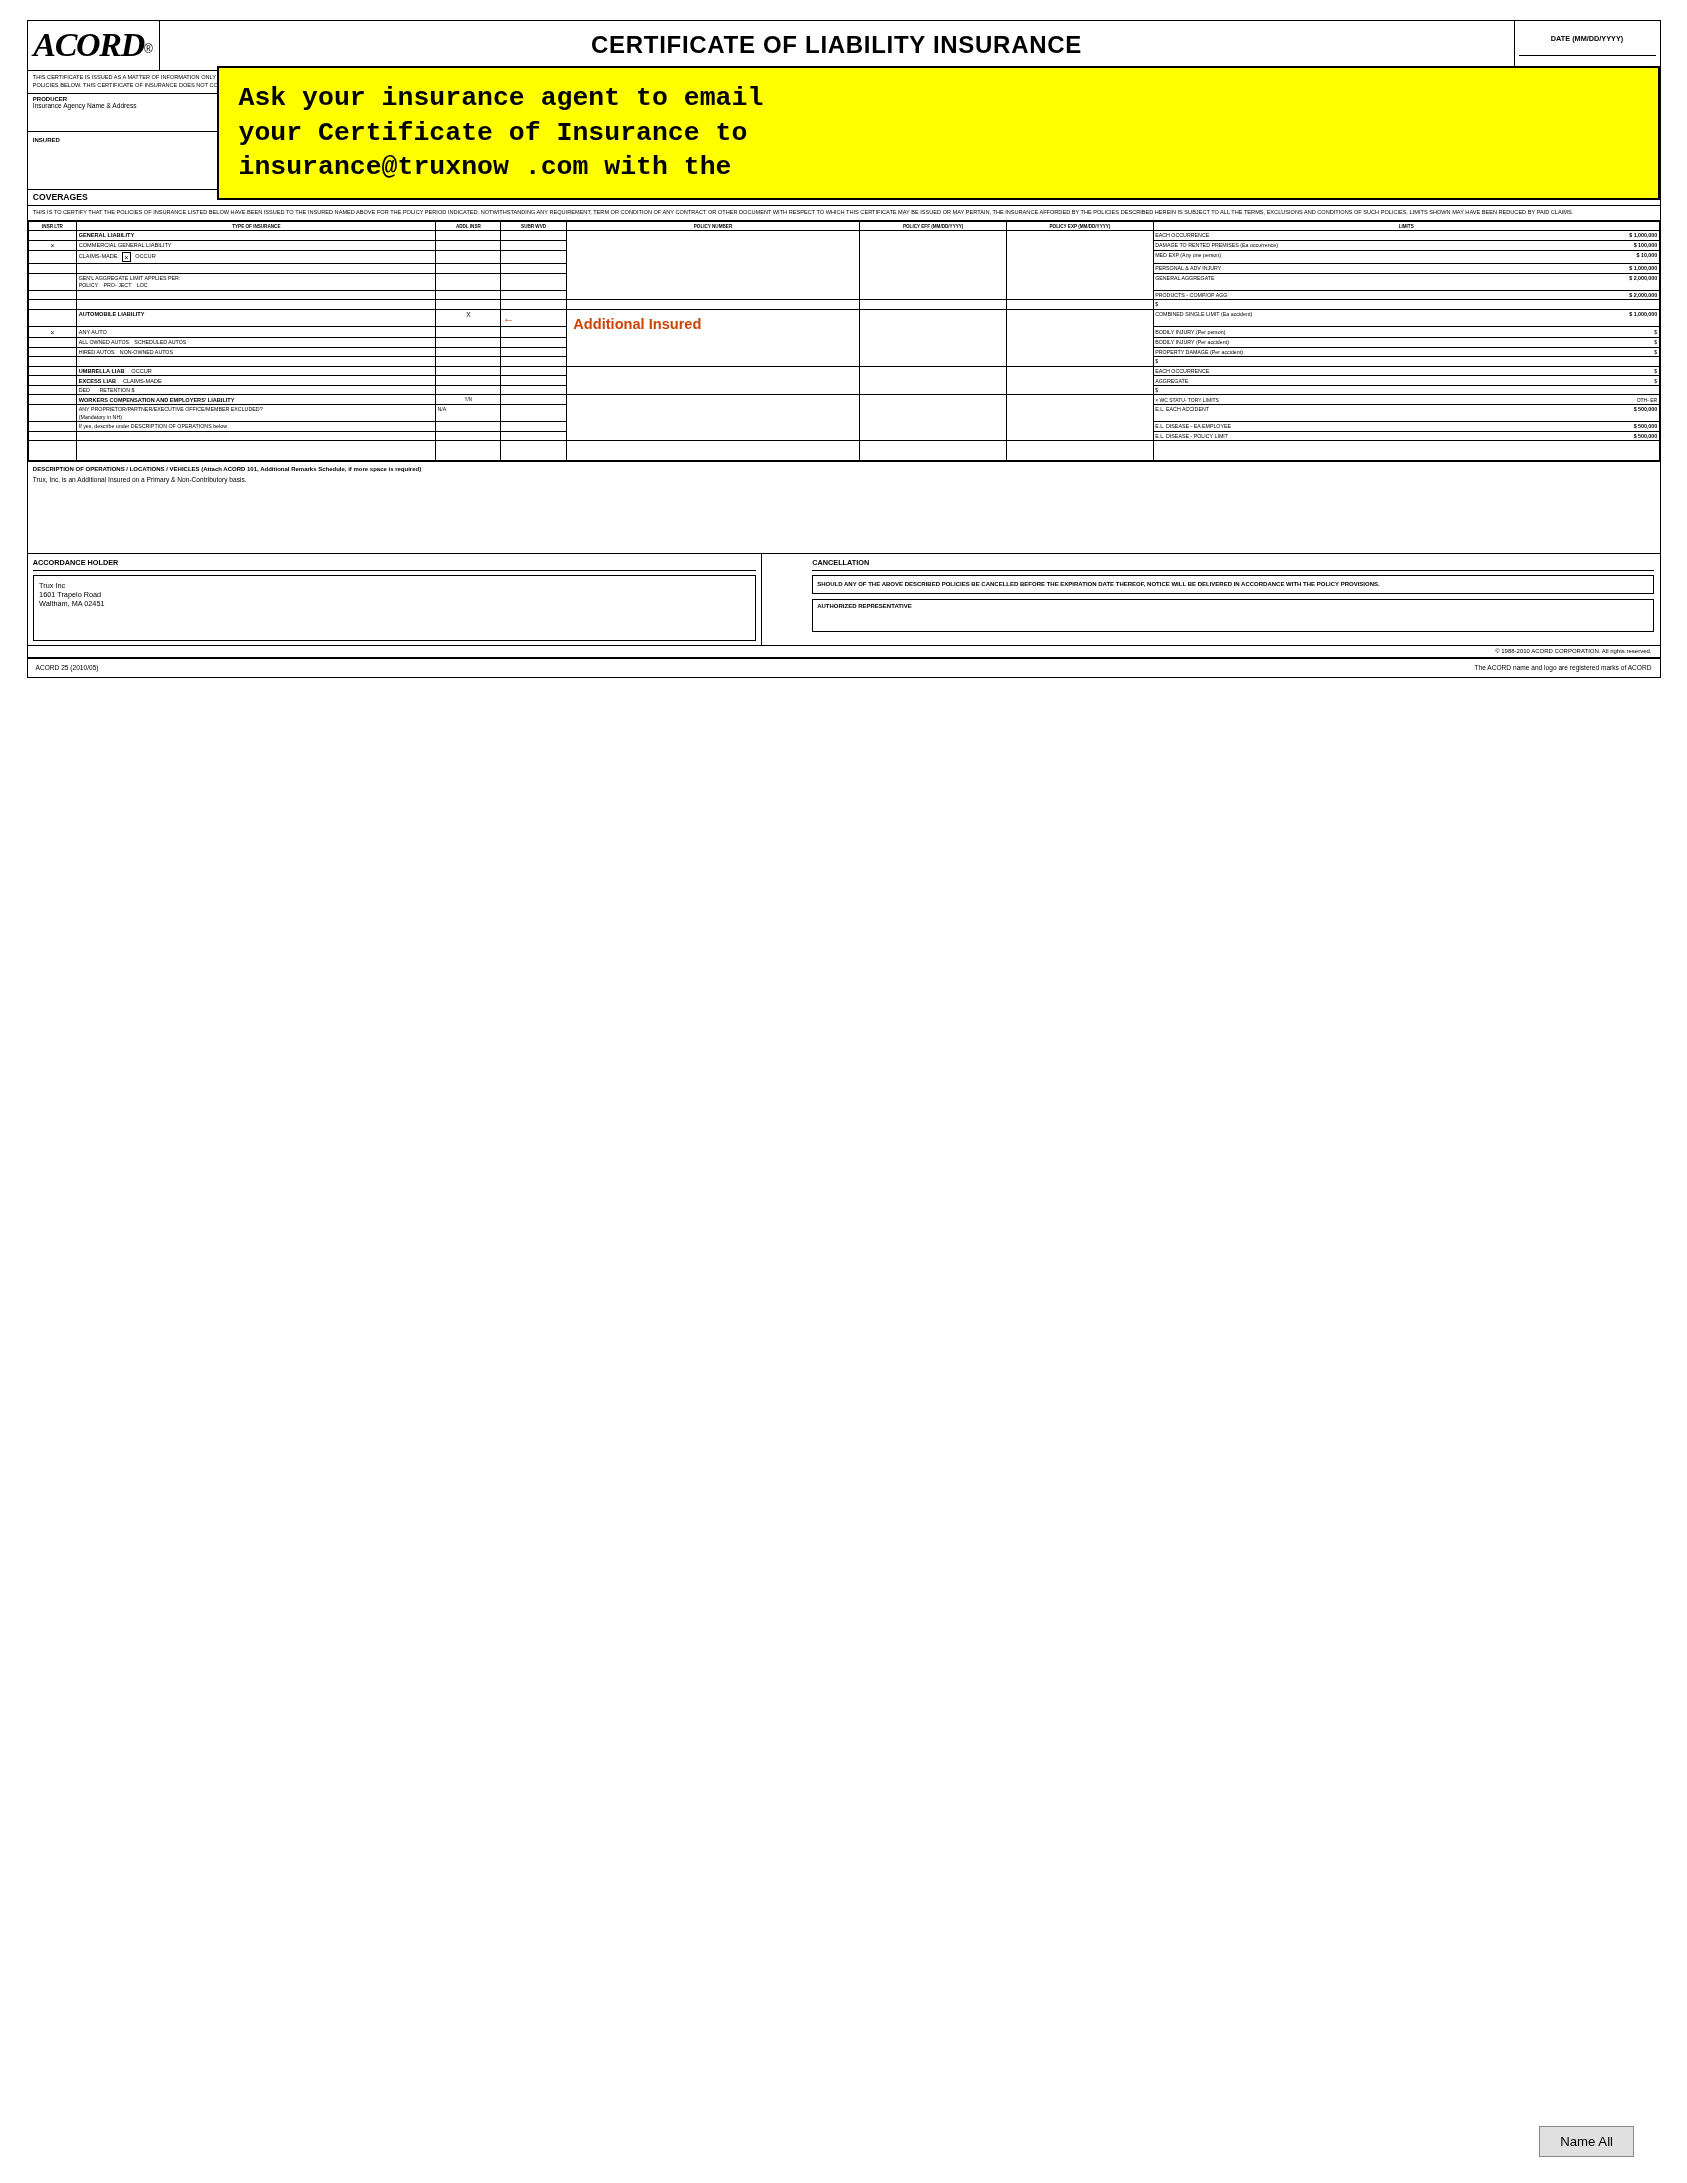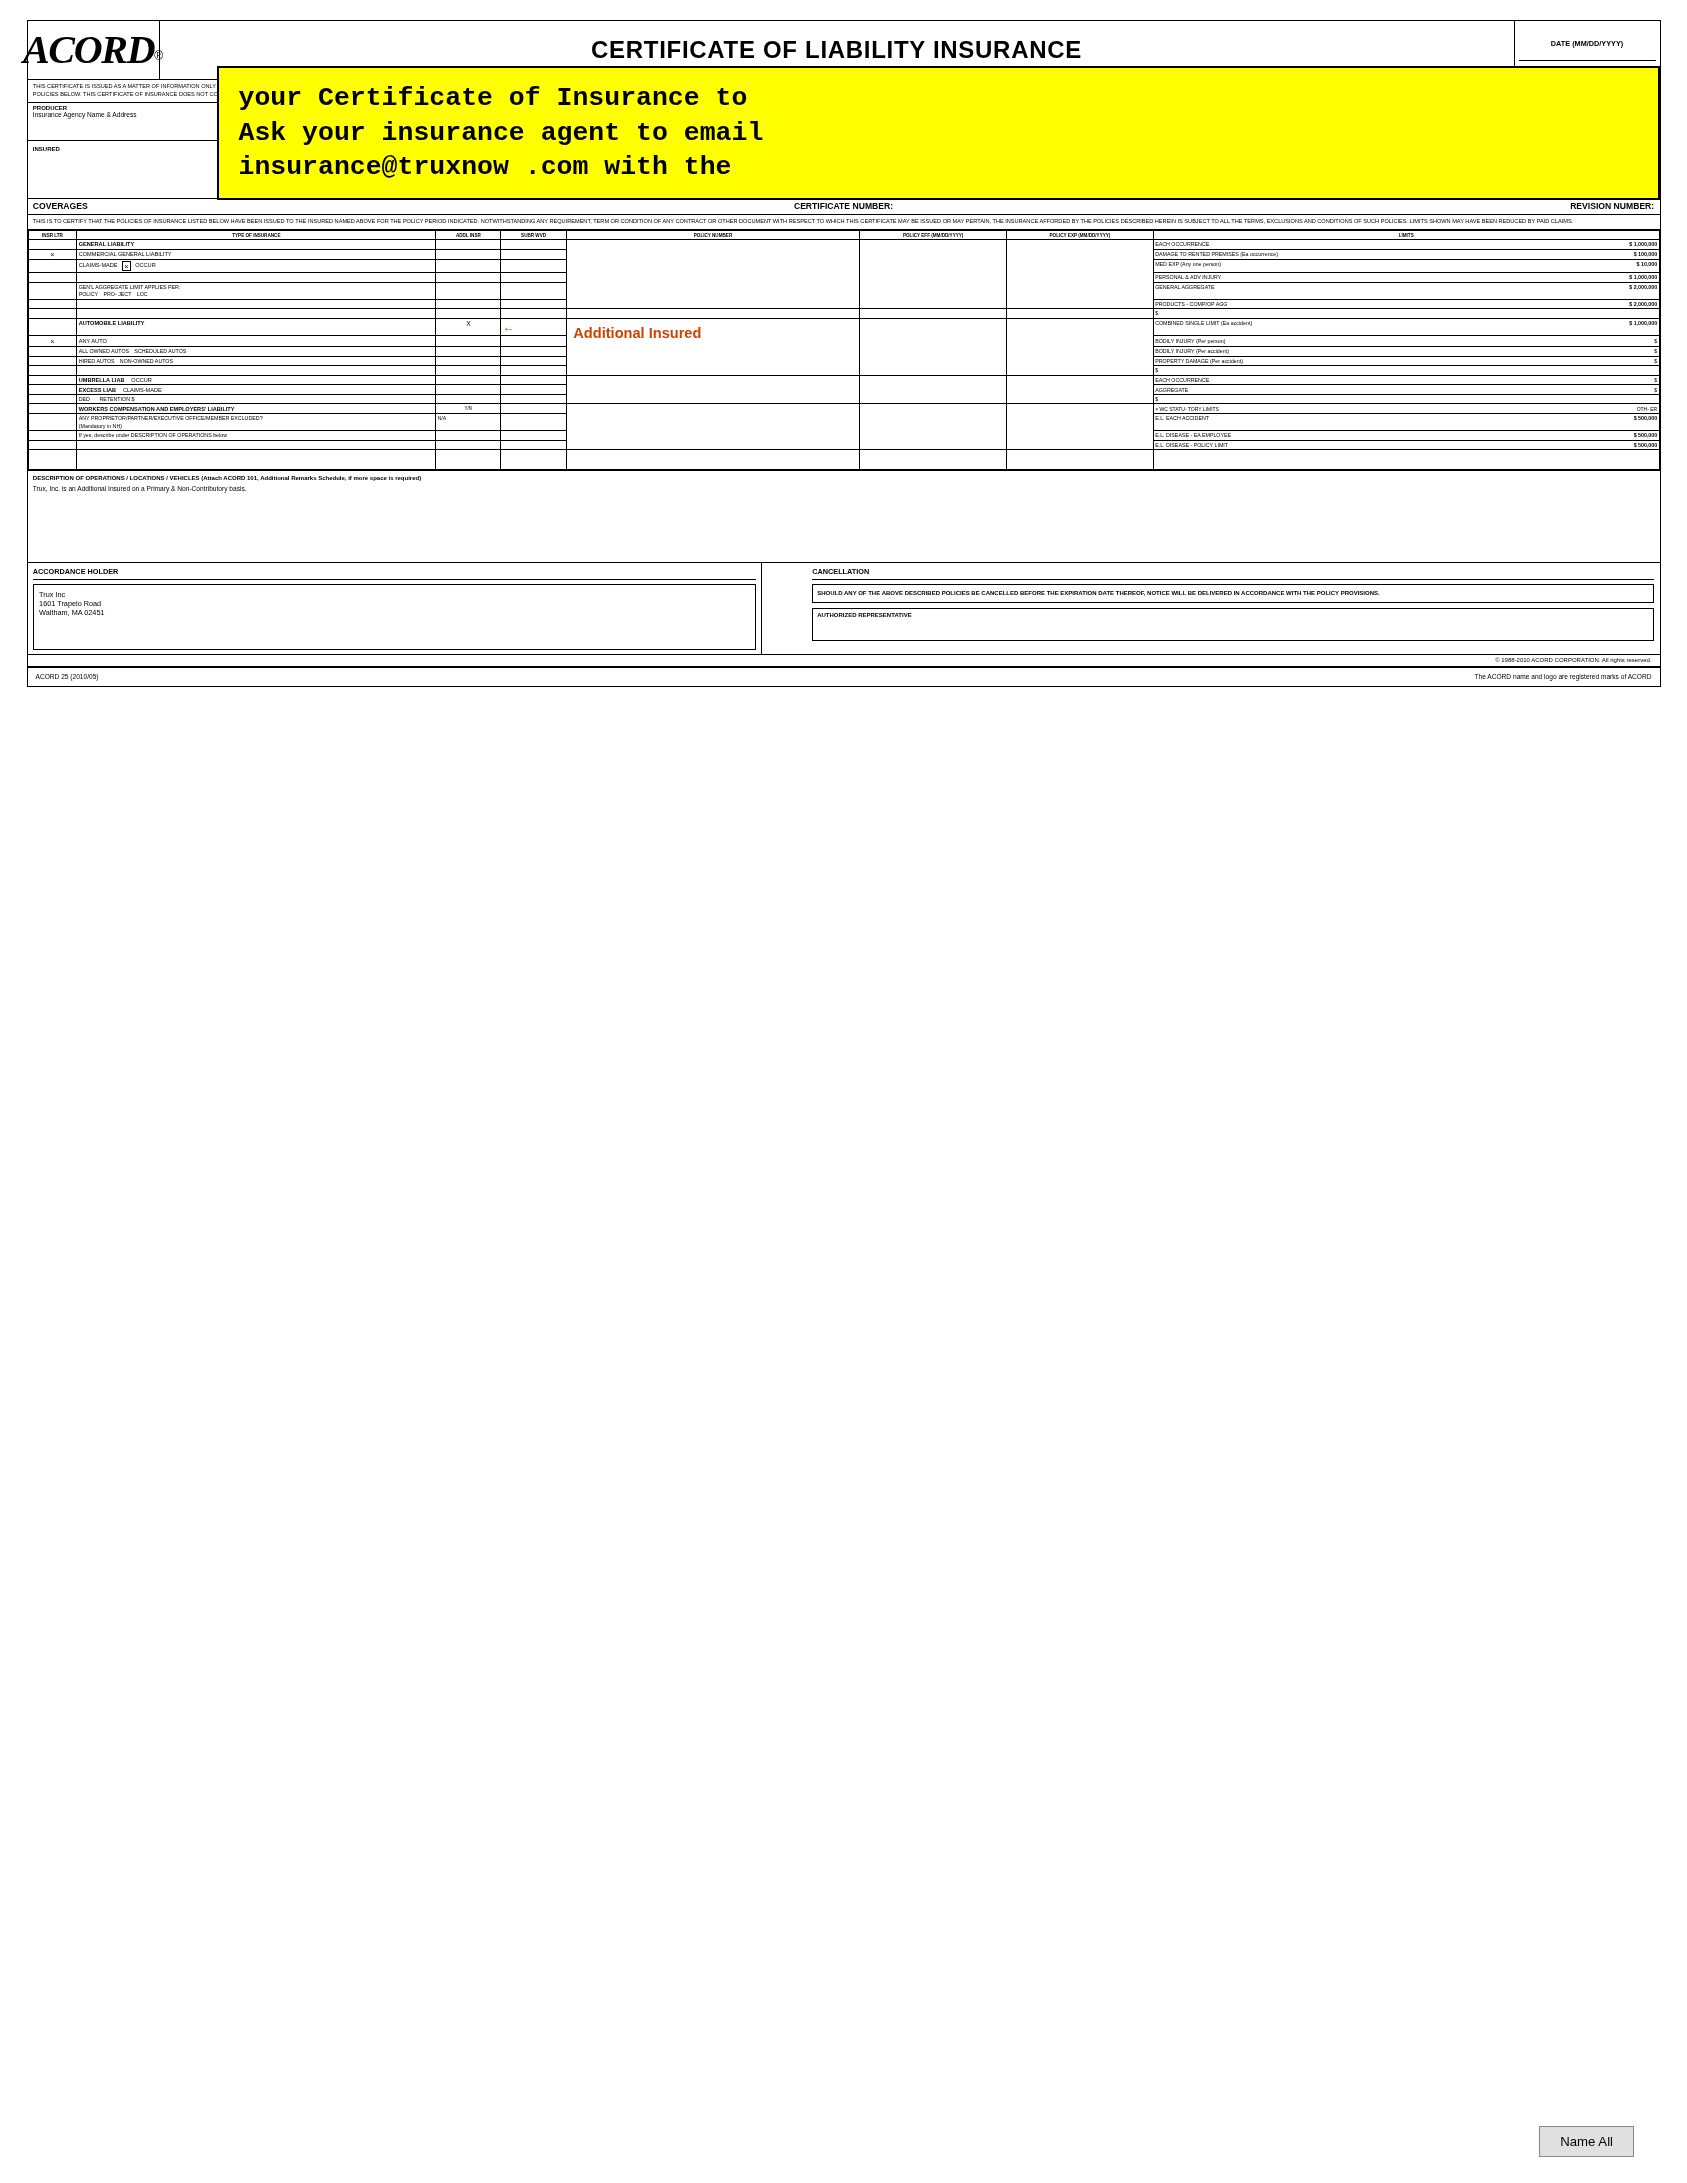--- a/index.html
+++ b/index.html
@@ -190,33 +190,33 @@
     }
   </style>
 </head>
 <body>
 
 <div class="page">
 
   <div class="header">
     <div class="header-logo">
       <div>
-        <span style="font-family:'Times New Roman',serif;font-size:40px;font-style:italic;font-weight:bold;letter-spacing:-1.3px;">ACORD</span><sup style="font-size:12px;font-style:normal;">®</sup>
+        <span style="font-family:'Times New Roman',serif;font-size:34px;font-style:italic;font-weight:bold;letter-spacing:-1.3px;">ACORD</span><sup style="font-size:12px;font-style:normal;">®</sup>
       </div>
     </div>
     <div class="header-title">CERTIFICATE OF LIABILITY INSURANCE</div>
     <div class="header-date">
       <div class="date-label">DATE (MM/DD/YYYY)</div>
       <div class="date-value"></div>
     </div>
   </div>
 
   <div class="yellow-overlay">
+    <div>Ask your insurance agent to email</div>
     <div>your Certificate of Insurance to</div>
-    <div>Ask your insurance agent to email</div>
     <div>insurance@truxnow .com with the</div>
   </div>
 
   <div style="display:flex;border-bottom:0.7px solid #000;">
     <div style="width:45%;border-right:0.7px solid #000;padding:3.3px 5.3px;font-size:5.6px;line-height:1.4;">
       <span>THIS CERTIFICATE IS ISSUED AS A MATTER OF INFORMATION ONLY AND CONFERS NO RIGHTS UPON THE CERTIFICATE HOLDER. THIS CERTIFICATE DOES NOT AFFIRMATIVELY OR NEGATIVELY AMEND, EXTEND OR ALTER THE COVERAGE AFFORDED BY THE POLICIES BELOW. THIS CERTIFICATE OF INSURANCE DOES NOT CONSTITUTE A CONTRACT BETWEEN THE ISSUING INSURER(S), AUTHORIZED REPRESENTATIVE OR PRODUCER, AND THE CERTIFICATE HOLDER.</span>
     </div>
     <div style="flex:1;padding:3.3px 5.3px;font-size:5.6px;line-height:1.4;">
       <span>IMPORTANT: If the certificate holder is an ADDITIONAL INSURED, the policy(ies) must be endorsed. If SUBROGATION IS WAIVED, subject to the terms and conditions of the policy, certain policies may require an endorsement. A statement on this certificate does not confer rights to the certificate holder in lieu of such endorsement(s).</span>
     </div>

